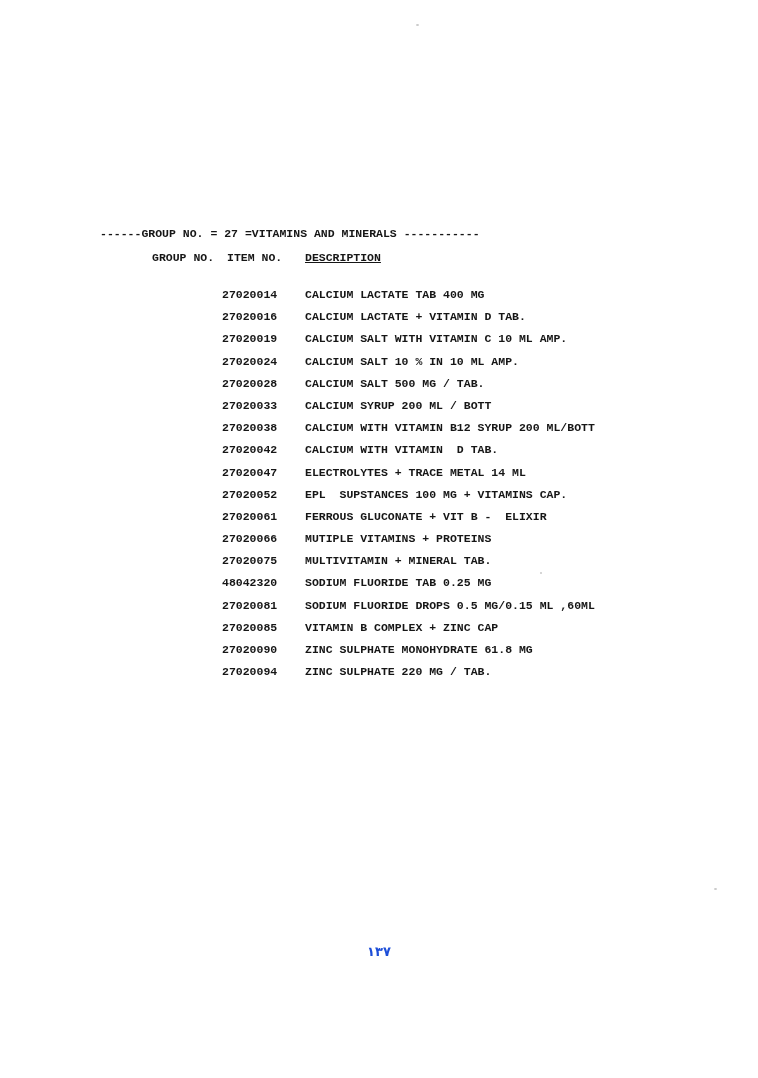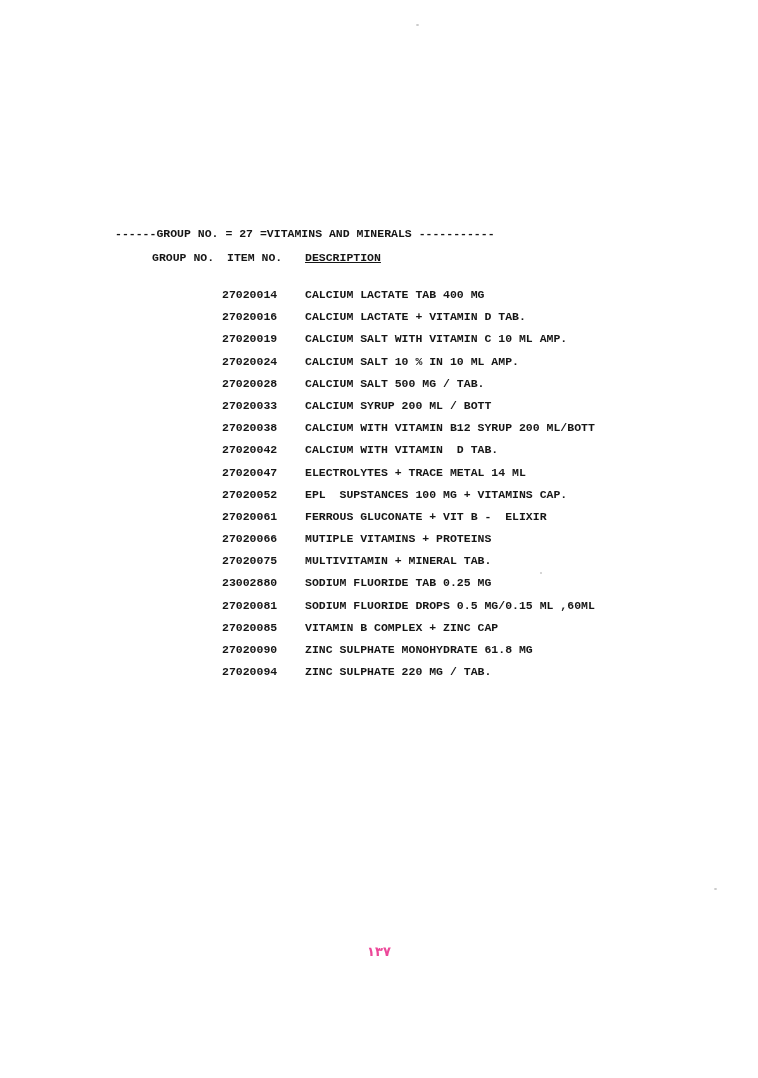--- a/index.html
+++ b/index.html
@@ -19,21 +19,21 @@
   }
   .mono {
     font-family: "Liberation Mono", "DejaVu Sans Mono", monospace;
     font-weight: bold;
     font-size: 11.5px;
     white-space: pre;
     letter-spacing: 0px;
   }
   .group-header {
     position: absolute;
-    left: 115px;
+    left: 100px;
     top: 227px;
   }
   .column-header-row {
     position: absolute;
     top: 251px;
     left: 0;
     width: 620px;
     height: 14px;
     padding-left: 40px;
   }
@@ -62,21 +62,21 @@
   }
   .page-number {
     position: absolute;
     top: 944px;
     left: 329px;
     width: 100px;
     text-align: center;
     font-family: "DejaVu Sans", sans-serif;
     font-weight: bold;
     font-size: 13px;
-    color: #ec4899;
+    color: #1d4ed8;
     letter-spacing: 3px;
   }
   
   .speck {
     position: absolute;
     background: #c9c9c9;
     border-radius: 50%;
   }
   .speck-1 { left: 416px; top: 24px;  width: 3px; height: 2px; }
   .speck-2 { left: 540px; top: 572px; width: 2px; height: 2px; }
@@ -142,21 +142,21 @@
     </div>
     <div class="row">
       <span class="mono col-item">27020066</span>
       <span class="mono col-desc">MUTIPLE VITAMINS + PROTEINS</span>
     </div>
     <div class="row">
       <span class="mono col-item">27020075</span>
       <span class="mono col-desc">MULTIVITAMIN + MINERAL TAB.</span>
     </div>
     <div class="row">
-      <span class="mono col-item">23002880</span>
+      <span class="mono col-item">48042320</span>
       <span class="mono col-desc">SODIUM FLUORIDE TAB 0.25 MG</span>
     </div>
     <div class="row">
       <span class="mono col-item">27020081</span>
       <span class="mono col-desc">SODIUM FLUORIDE DROPS 0.5 MG/0.15 ML ,60ML</span>
     </div>
     <div class="row">
       <span class="mono col-item">27020085</span>
       <span class="mono col-desc">VITAMIN B COMPLEX + ZINC CAP</span>
     </div>

